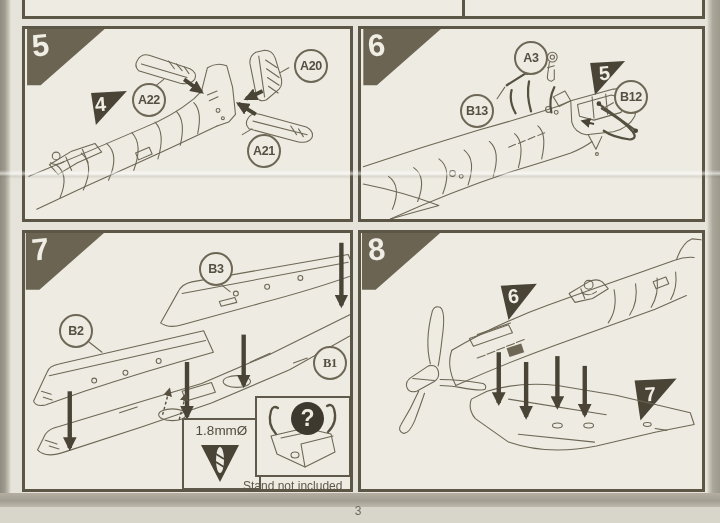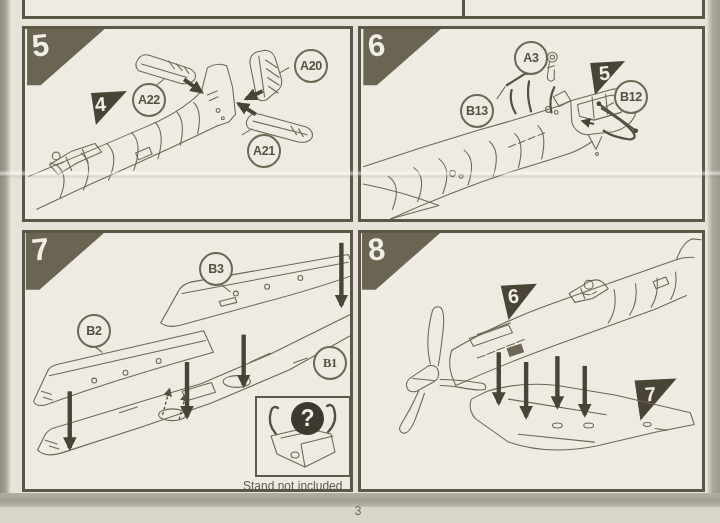--- a/index.html
+++ b/index.html
@@ -258,23 +258,31 @@
         <line x1="157" y1="191" x2="164" y2="165" stroke="#55503f" stroke-width="1.4" stroke-dasharray="3,2.4" marker-end="url(#ah7s)"></line>
       </g>
       <g>
         <line class="art-line" x1="199" y1="52" x2="209" y2="60"></line>
         <line class="art-line" x1="64" y1="111" x2="78" y2="122"></line>
         <line class="art-line" x1="288" y1="128" x2="274" y2="133"></line>
       </g>
     </svg>
     <div class="corner-num">7</div>
     <div class="badge" style="left:174px;top:19px;">B3</div>
-    <div class="badge" style="left:52px;top:81px;">B2</div>
+    <div class="badge" style="left:34px;top:81px;">B2</div>
     <div class="badge" style="left:288px;top:113px;font-family:Liberation Serif, serif;">B1</div>
 
+    <div class="drill-box">
+      <div class="drill-label">1.8mmØ</div>
+      <svg viewBox="0 0 75 68" style="position:absolute;left:0;top:0;width:75px;height:68px;">
+        <polygon points="17,25 55,25 36,62" fill="#4a4437"></polygon>
+        <ellipse cx="36" cy="40" rx="4" ry="13" fill="#edebe2"></ellipse>
+        <path d="M32,34 l8,5 M32,42 l8,5" stroke="#4a4437" stroke-width="1.6" fill="none"></path>
+      </svg>
+    </div>
 
     <div class="stand-box">
       <svg viewBox="0 0 92 77" style="position:absolute;left:0;top:0;width:92px;height:77px;">
         <path class="art-line" d="M14,38 L48,30 L74,36 L78,54 L48,69 L20,56 Z"></path>
         <path class="art-line" d="M24,40 L52,34 M48,69 L44,46 L76,38"></path>
         <ellipse class="art-line" cx="38" cy="57" rx="4" ry="3"></ellipse>
         <path class="art-thick" d="M19,36 Q10,26 14,13 Q16,7 21,10"></path>
         <path class="art-thick" d="M71,34 Q81,24 77,11 Q75,5 70,8"></path>
       </svg>
       <div class="qmark">?</div>

